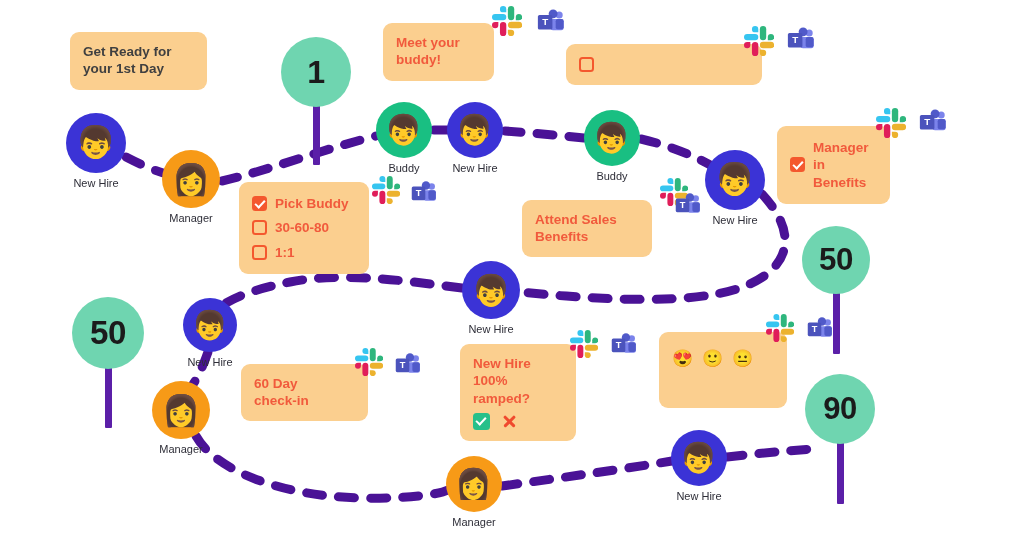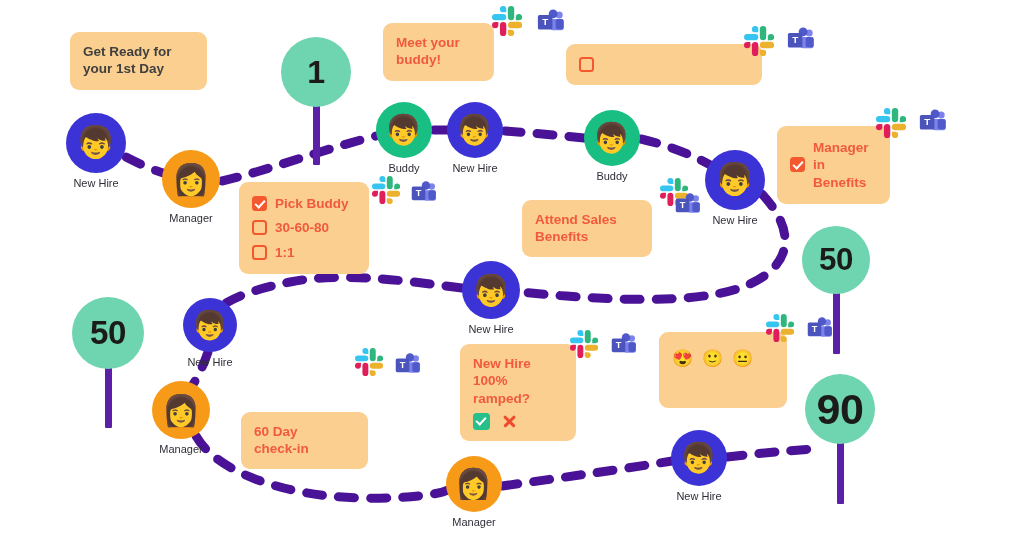--- a/index.html
+++ b/index.html
@@ -204,21 +204,21 @@
       <div class="milestone" style="left: 836px; top: 260px;">
         <div class="stem" style="top: 32px; height: 62px;"></div>
         <div class="bubble" style="width: 68px; height: 68px; left: -34px; top: -34px; font-size: 31.28px; background: rgb(111, 213, 176);">50</div>
       </div>
       <div class="milestone" style="left: 108px; top: 333px;">
         <div class="stem" style="top: 33px; height: 62px;"></div>
         <div class="bubble" style="width: 72px; height: 72px; left: -36px; top: -36px; font-size: 33.12px; background: rgb(111, 213, 176);">50</div>
       </div>
       <div class="milestone" style="left: 840px; top: 409px;">
         <div class="stem" style="top: 33px; height: 62px;"></div>
-        <div class="bubble" style="width: 70px; height: 70px; left: -35px; top: -35px; font-size: 43px; background: rgb(111, 213, 176);">90</div>
+        <div class="bubble" style="width: 70px; height: 70px; left: -35px; top: -35px; font-size: 31px; background: rgb(111, 213, 176);">90</div>
       </div>
     </div>
   <div id="card-layer">
       <div class="card" style="left: 70px; top: 32px; width: 137px; min-height: 58px; background: rgb(251, 207, 143); color: #404040;">
         <div class="line">Get Ready for
 your 1st Day</div>
       </div>
       <div class="card" style="left: 383px; top: 23px; width: 111px; min-height: 58px; background: rgb(251, 207, 143); color: rgb(241, 90, 60);">
         <div class="line">Meet your
 buddy!</div>
@@ -246,21 +246,21 @@
         </div>
         <div class="check-row">
           <div class="cbox unchecked"></div>
           <div class="line">1:1</div>
         </div>
       </div>
       <div class="card" style="left: 522px; top: 200px; width: 130px; min-height: 52px; background: rgb(251, 207, 143); color: rgb(241, 90, 60);">
         <div class="line">Attend Sales
 Benefits</div>
       </div>
-      <div class="card" style="left: 241px; top: 364px; width: 127px; min-height: 48px; background: rgb(251, 207, 143); color: rgb(241, 90, 60); margin-top: 48px;">
+      <div class="card" style="left: 241px; top: 364px; width: 127px; min-height: 48px; background: rgb(251, 207, 143); color: rgb(241, 90, 60);">
         <div class="line">60 Day
 check-in</div>
       </div>
       <div class="card" style="left: 460px; top: 344px; width: 116px; min-height: 86px; background: rgb(251, 207, 143); color: rgb(241, 90, 60);">
         <div class="line">New Hire
 100%
 ramped?</div>
         <div class="yesno-row">
           <div class="tick-green"></div>
           <div class="cross-red"></div>

